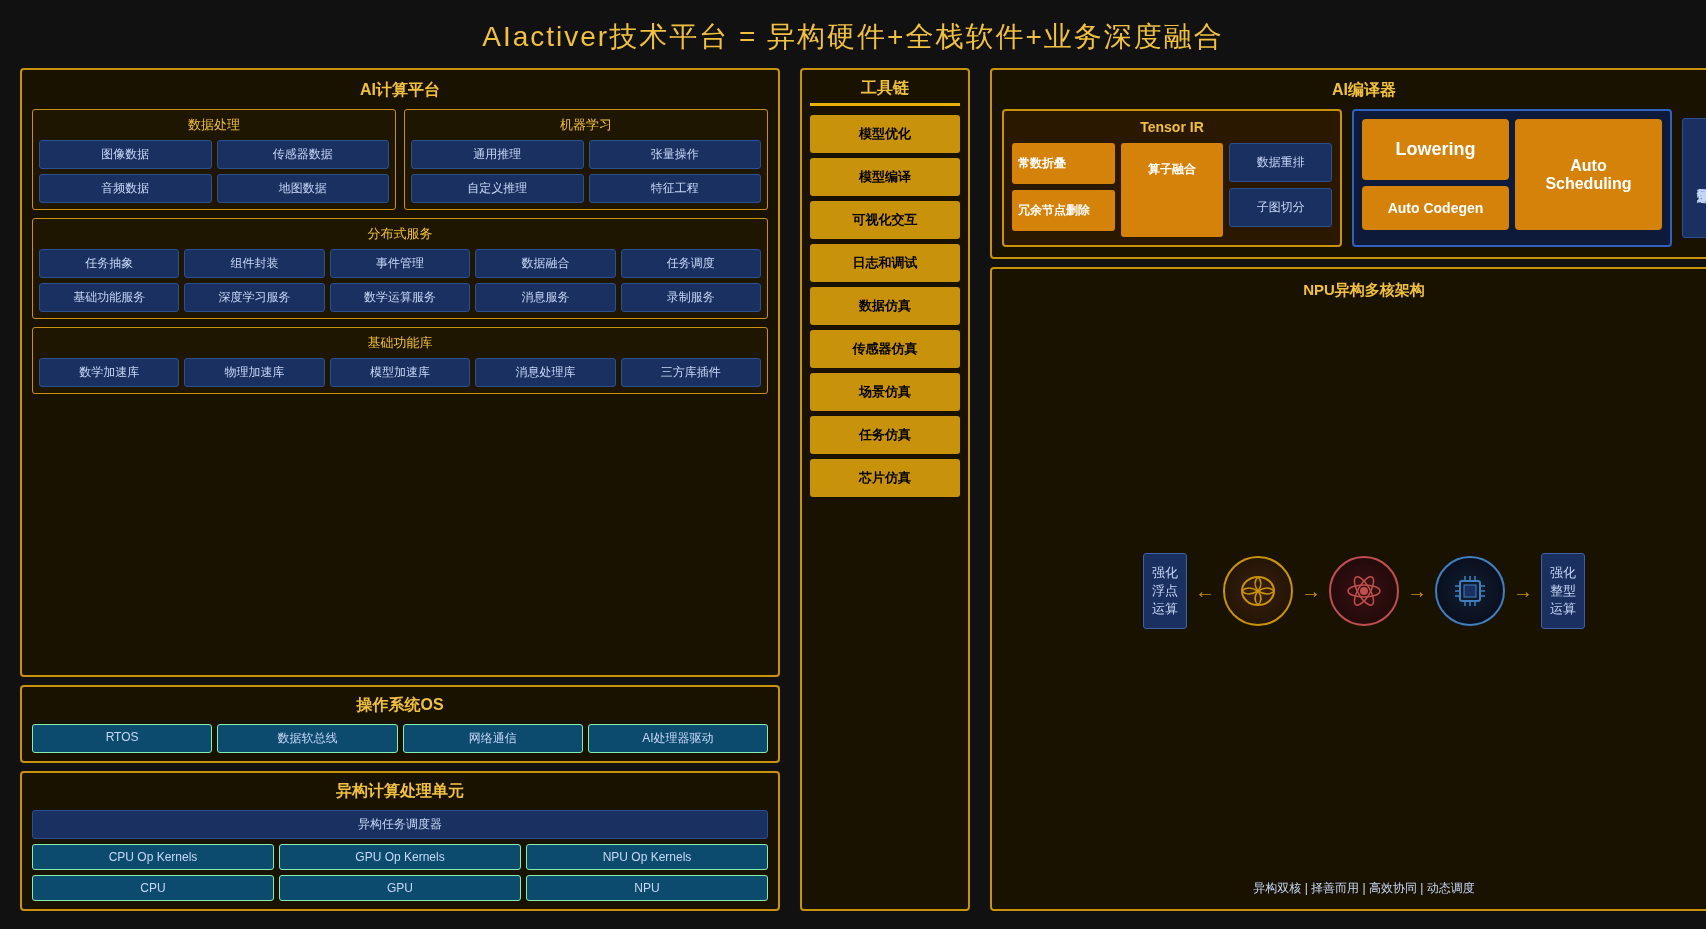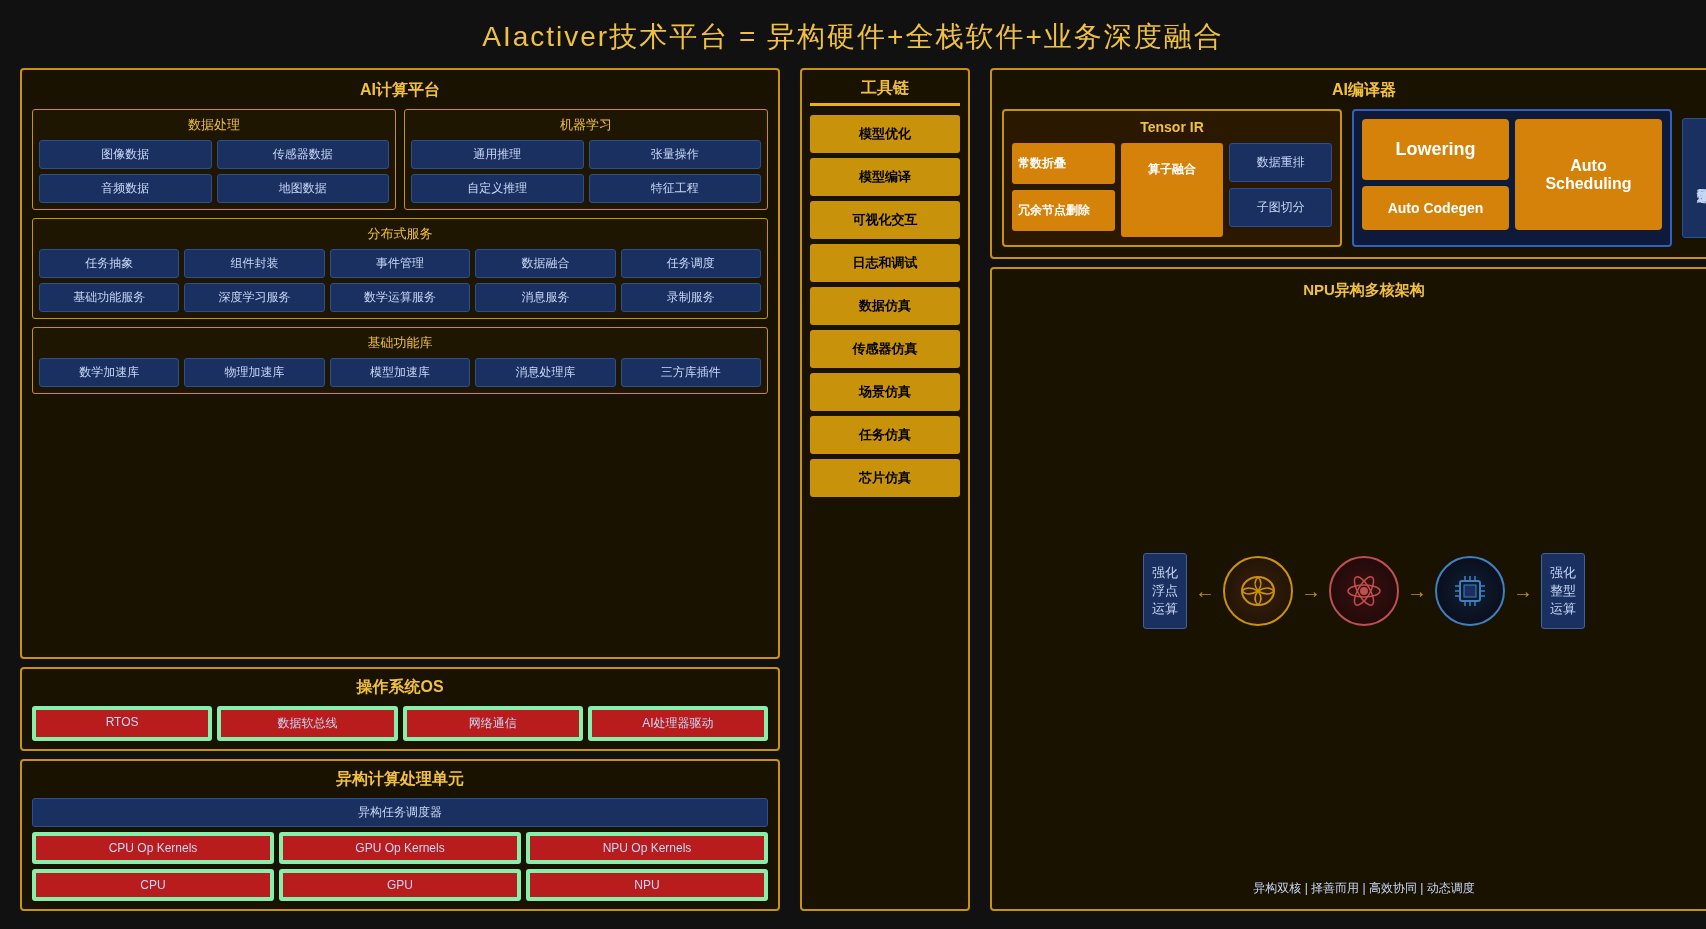--- a/index.html
+++ b/index.html
@@ -116,22 +116,22 @@
       border-radius: 4px;
       padding: 8px 10px;
       background: #1a1200;
     }
     .grid-4 {
       display: grid;
       grid-template-columns: repeat(4, 1fr);
       gap: 5px;
     }
     .chip-full {
-      background: #b91c1c;
-      border: 4px solid #86efac;
+      background: #0c4a6e;
+      border: 1px solid #86efac;
       color: #c8d8f8;
       font-size: 12px;
       text-align: center;
       padding: 5px 4px;
       border-radius: 3px;
     }
     .scheduler-bar {
       background: #1a3060;
       border: 1px solid #2a5090;
       color: #c8d8f8;

